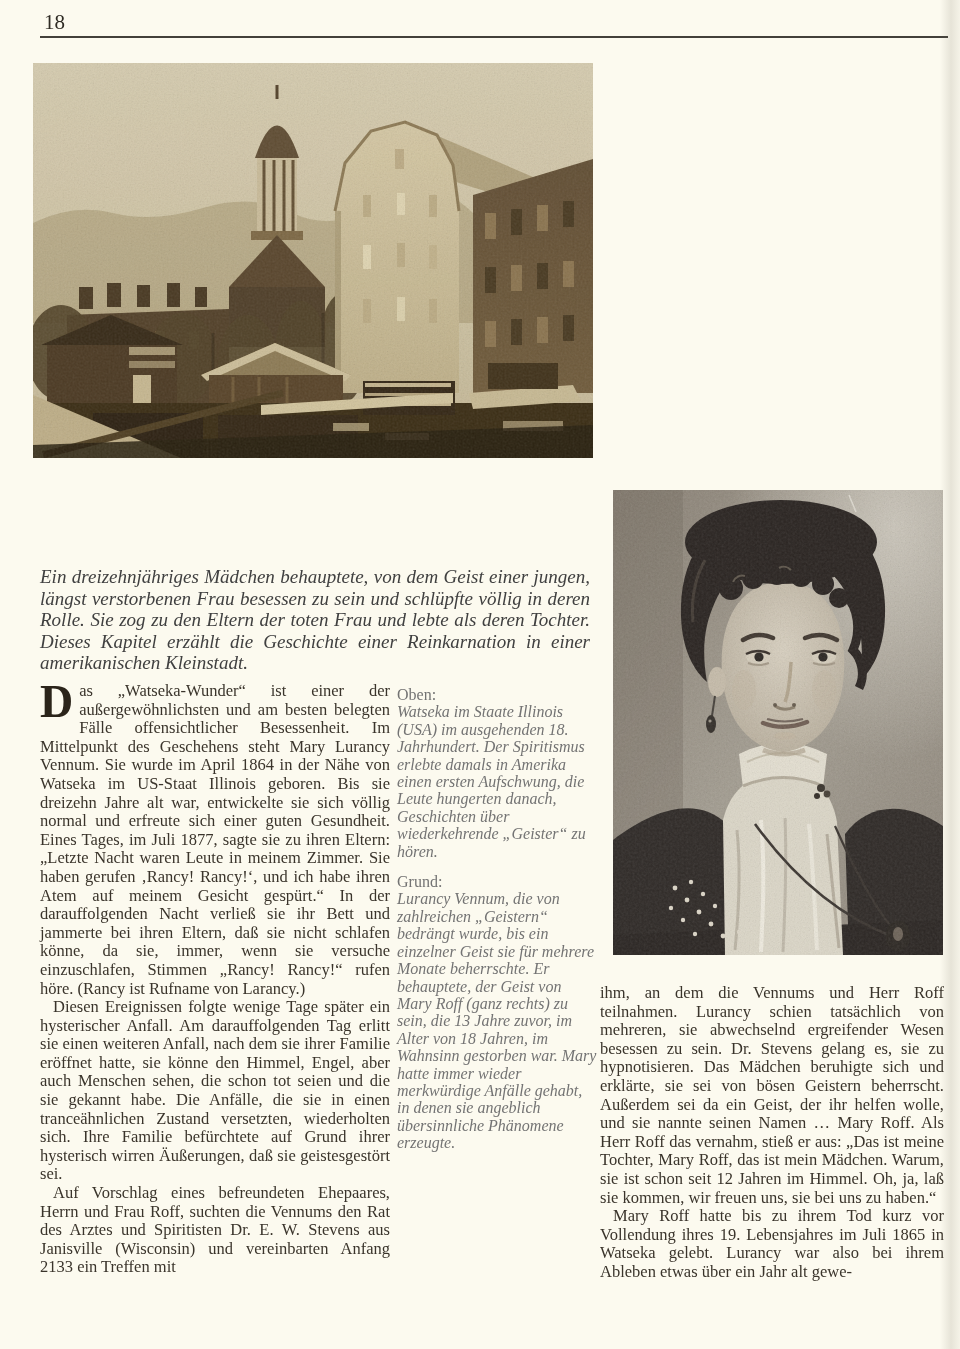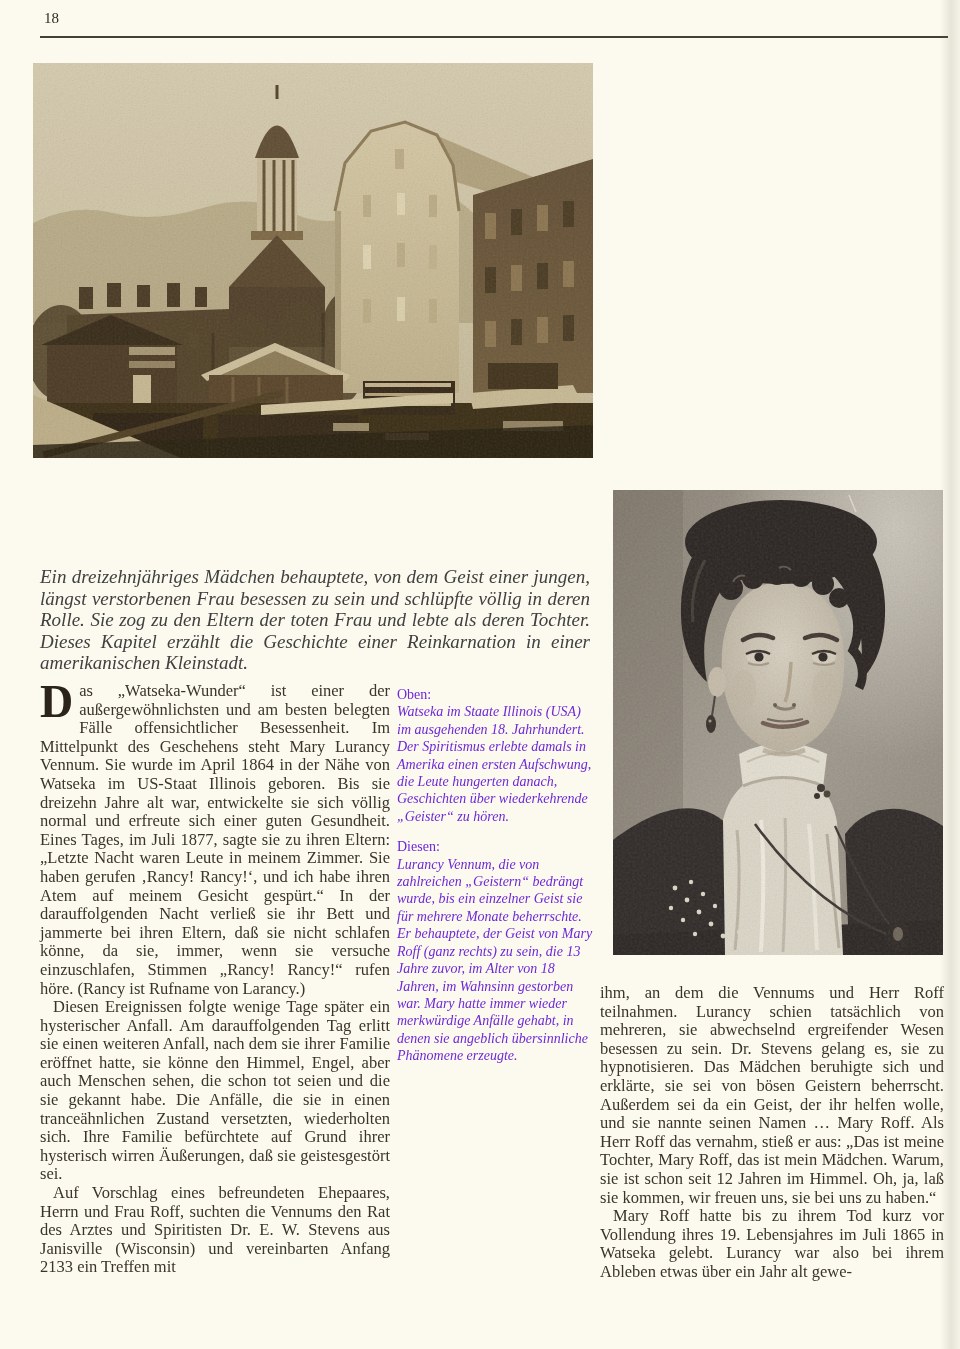--- a/index.html
+++ b/index.html
@@ -1,38 +1,38 @@
 <!DOCTYPE html>
 <html lang="de"><head>
 <meta charset="utf-8">
 <style>
   html,body{margin:0;padding:0;background:#e9e7dc;}
   .page{position:relative;width:960px;height:1349px;background:#fcfaef;overflow:hidden;
         font-family:"Liberation Serif", serif;color:#3b352c;}
   .scan-edge{position:absolute;right:0;top:0;bottom:0;width:20px;
         background:linear-gradient(to right, rgba(118,111,94,0) 0%, rgba(118,111,94,0.16) 55%, rgba(118,111,94,0.05) 100%);}
-  .page-number{position:absolute;left:44px;top:10px;font-size:15px;color:#2f2b24;}
+  .page-number{position:absolute;left:44px;top:10px;font-size:21px;color:#2f2b24;}
   .header-rule{position:absolute;left:40px;top:36px;width:908px;height:2px;background:#43403a;}
   .town-photo{position:absolute;left:33px;top:63px;width:560px;height:395px;margin:0;}
   .portrait-photo{position:absolute;left:613px;top:490px;width:330px;height:465px;margin:0;}
   .town-photo svg,.portrait-photo svg{display:block;width:100%;height:100%;}
   .title-block{position:absolute;left:40px;top:486px;width:548px;}
   .rule{height:2px;background:#514e45;}
   h1.article-title{margin:3px 0 6px 0;font-size:55px;line-height:58px;font-weight:700;
         letter-spacing:-1px;color:#272015;}
   .intro{position:absolute;left:40px;top:566px;width:550px;font-style:italic;font-size:19px;
         line-height:21.6px;text-align:justify;color:#404040;margin:0;}
   .bodycol{position:absolute;text-align:justify;font-size:16.5px;line-height:18.6px;color:#3a342b;
         hyphens:auto;-webkit-hyphens:auto;}
   .col-left{left:40px;top:682px;width:350px;}
   .col-right{left:600px;top:984px;width:344px;}
   .bodycol p{margin:0;}
   .bodycol p + p{text-indent:13px;}
   .dropcap{float:left;font-size:46px;line-height:36px;padding:2px 6px 0 0;font-weight:600;color:#2b241a;}
-  .captions{position:absolute;left:397px;top:686px;width:200px;font-size:14px;line-height:17.4px;color:#6d28d9;}
+  .captions{position:absolute;left:397px;top:686px;width:200px;font-size:16px;line-height:17.4px;color:#737373;}
   .caption-block{margin:0 0 13px 0;}
   .caption-label{font-style:normal;display:block;}
   .caption-text{font-style:italic;display:block;}
 </style>
 </head>
 <body>
 
 <div class="page">
 
   <div class="page-number">18</div>
@@ -190,21 +190,21 @@
     <p>Diesen Ereignissen folgte wenige Tage später ein hysterischer Anfall. Am darauffolgenden Tag erlitt sie einen weiteren Anfall, nach dem sie ihrer Familie eröffnet hatte, sie könne den Himmel, Engel, aber auch Menschen sehen, die schon tot seien und die sie gekannt habe. Die Anfälle, die sie in einen tranceähnlichen Zustand versetzten, wiederholten sich. Ihre Familie befürchtete auf Grund ihrer hysterisch wirren Äußerungen, daß sie geistesgestört sei.</p>
     <p>Auf Vorschlag eines befreundeten Ehepaares, Herrn und Frau Roff, suchten die Vennums den Rat des Arztes und Spiritisten Dr. E. W. Stevens aus Janisville (Wisconsin) und vereinbarten Anfang 2133 ein Treffen mit</p>
   </div>
 
   <div class="captions">
     <div class="caption-block">
       <span class="caption-label">Oben:</span>
       <span class="caption-text">Watseka im Staate Illinois (USA) im ausgehenden 18. Jahrhundert. Der Spiritismus erlebte damals in Amerika einen ersten Aufschwung, die Leute hungerten danach, Geschichten über wiederkehrende „Geister“ zu hören.</span>
     </div>
     <div class="caption-block">
-      <span class="caption-label">Diesen:</span>
+      <span class="caption-label">Grund:</span>
       <span class="caption-text">Lurancy Vennum, die von zahlreichen „Geistern“ bedrängt wurde, bis ein einzelner Geist sie für mehrere Monate beherrschte. Er behauptete, der Geist von Mary Roff (ganz rechts) zu sein, die 13 Jahre zuvor, im Alter von 18 Jahren, im Wahnsinn gestorben war. Mary hatte immer wieder merkwürdige Anfälle gehabt, in denen sie angeblich übersinnliche Phänomene erzeugte.</span>
     </div>
   </div>
 
   <figure class="portrait-photo" role="img" aria-label="Porträt einer jungen Frau mit weißem Spitzenkragen">
     <svg viewBox="0 0 330 465" preserveAspectRatio="none">
       <defs>
         <linearGradient id="pbg" x1="0" y1="0" x2="1" y2="1">
           <stop offset="0" stop-color="#898074"></stop>
             <stop offset="0.5" stop-color="#a39d91"></stop>

